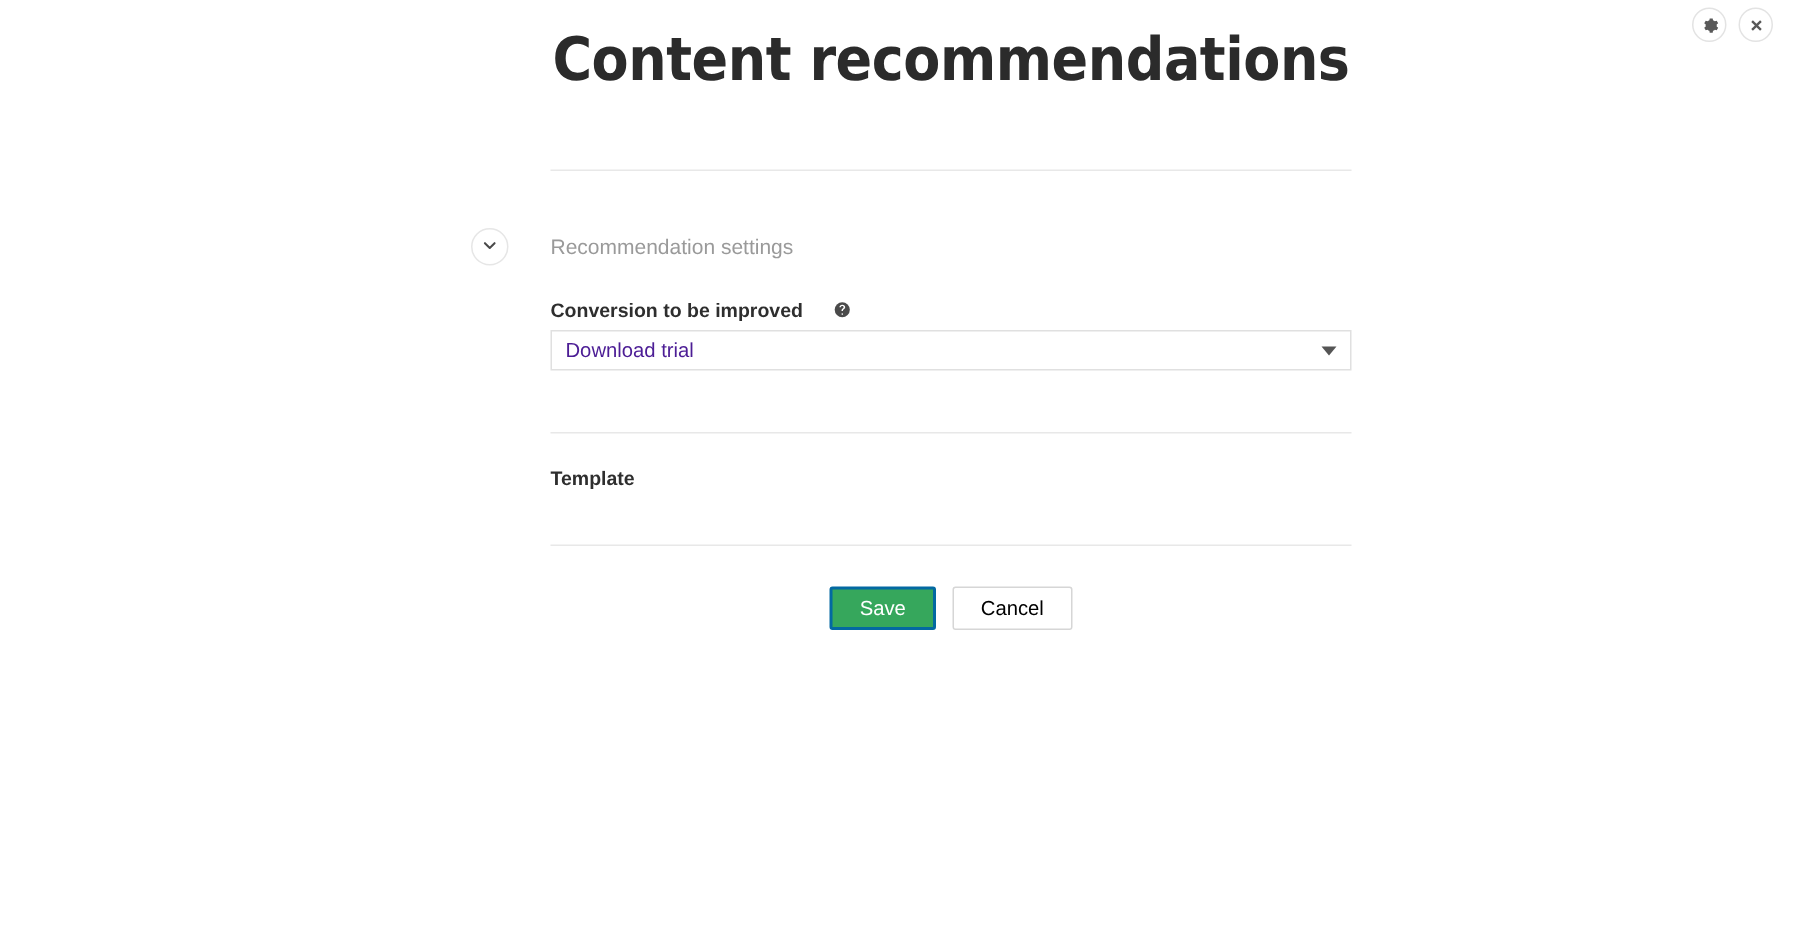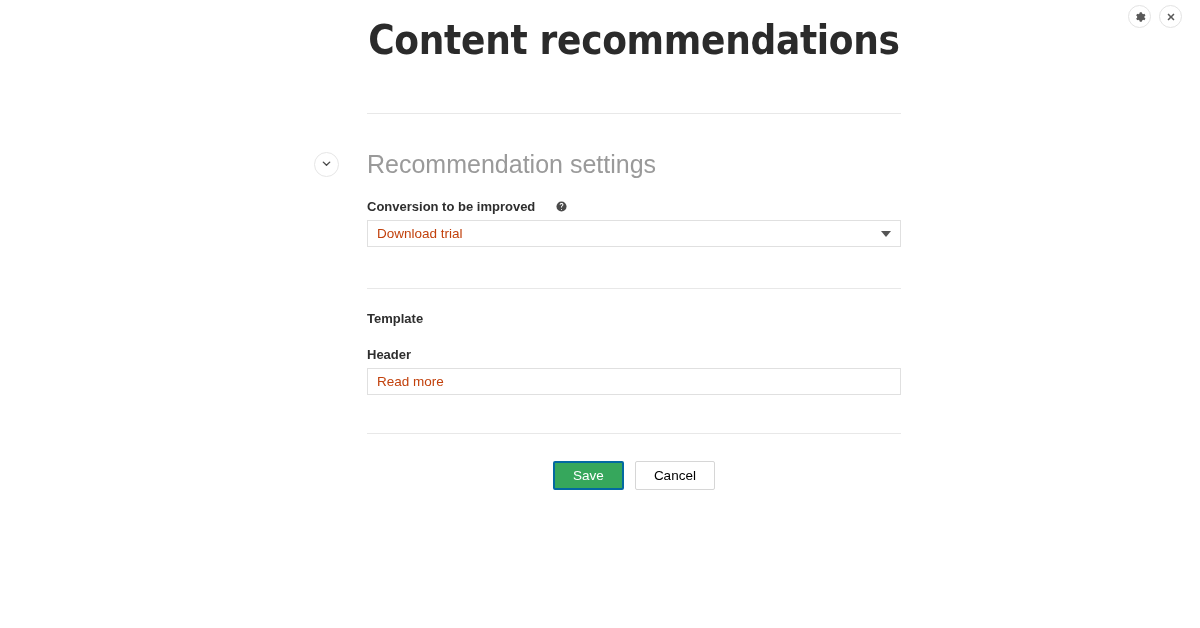--- a/index.html
+++ b/index.html
@@ -91,21 +91,21 @@
     border-radius: 50%;
     border: 1px solid #e6e6e6;
     background: #ffffff;
     display: flex;
     align-items: center;
     justify-content: center;
     cursor: pointer;
     padding: 0;
   }
   .section-title {
-    font-size: 25px;
+    font-size: 14px;
     color: #9a9a9a;
     font-weight: normal;
     margin: 0;
     line-height: 1;
   }
 
   
   .field { margin-top: 23px; }
   .field-label {
     font-size: 13px;
@@ -126,21 +126,21 @@
   .control {
     position: relative;
     width: 534px;
     height: 27px;
     border: 1px solid #e0e0e0;
     background: #ffffff;
     display: flex;
     align-items: center;
     padding: 0 9px;
     font-size: 13.5px;
-    color: #c2410c;
+    color: #4c1d95;
     cursor: pointer;
     overflow: hidden;
     white-space: nowrap;
   }
   .control.text-input { cursor: text; }
   .control .value { line-height: 1; }
   .caret {
     position: absolute;
     right: 9px;
     top: 50%;
@@ -245,28 +245,20 @@
     <hr class="divider divider-mid">
 
     <div class="section">
 
       <div class="field">
         <div class="field-label">
           <span>Template</span>
         </div>
       </div>
 
-      <div class="field">
-        <div class="field-label">
-          <span>Header</span>
-        </div>
-        <div class="control text-input">
-          <span class="value">Read more</span>
-        </div>
-      </div>
     </div>
 
     <hr class="divider divider-bottom">
 
     <div class="footer">
       <button class="btn btn-save">Save</button>
       <button class="btn btn-cancel">Cancel</button>
     </div>
 
   </div>

